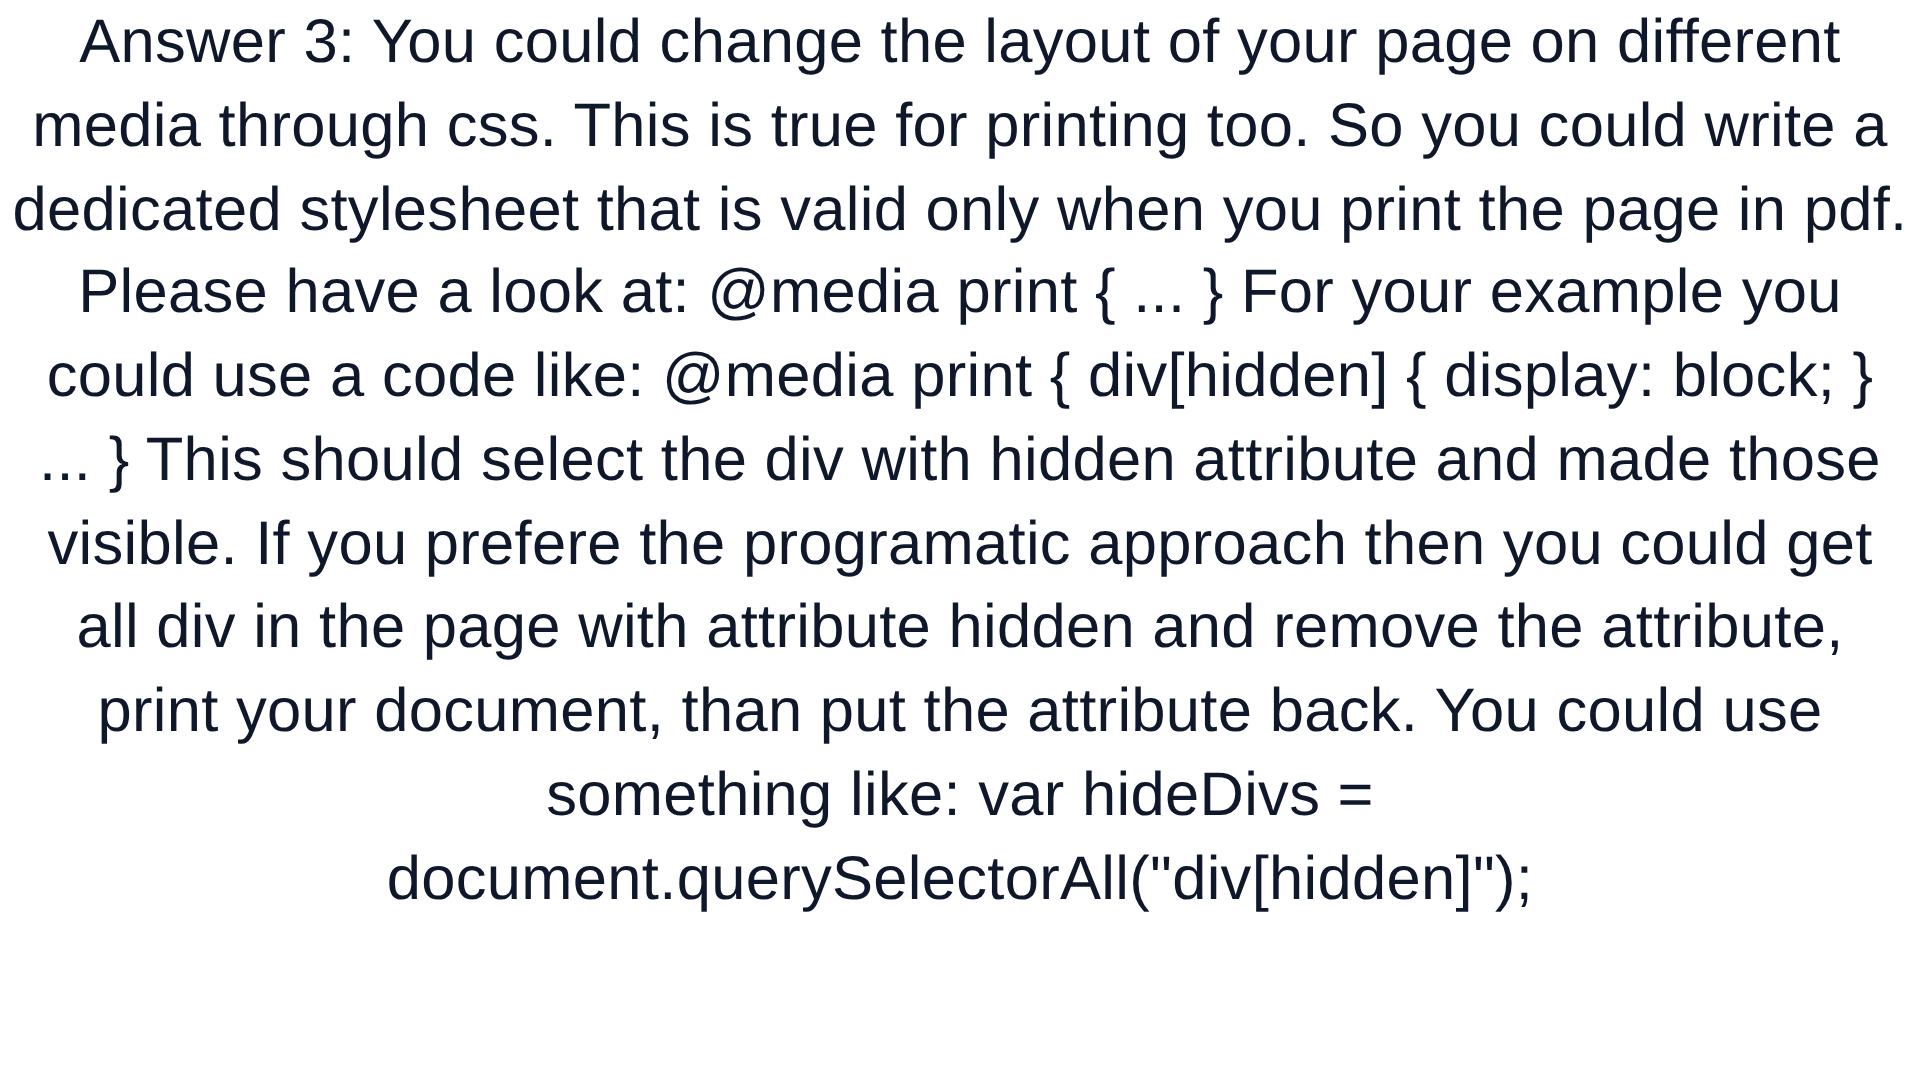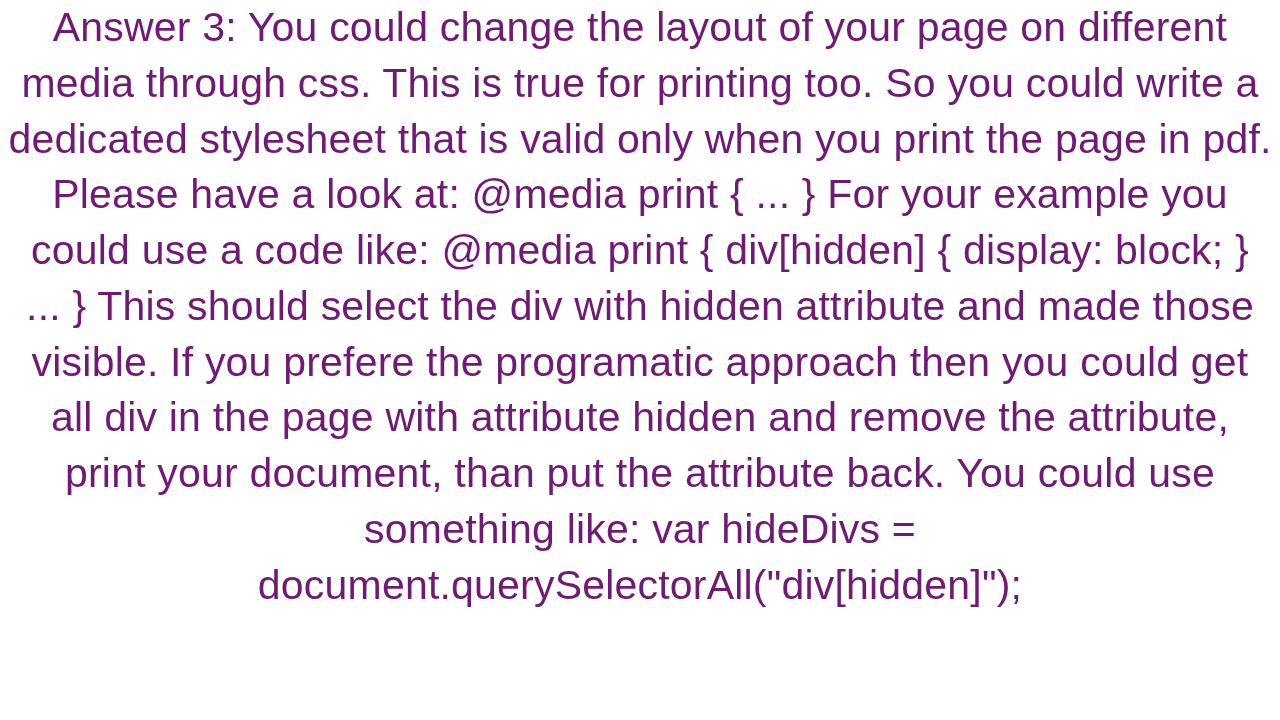--- a/index.html
+++ b/index.html
@@ -13,21 +13,21 @@
       background: #ffffff;
       font-family: Arial, Helvetica, sans-serif;
       overflow: hidden;
     }
     .content {
       width: 100%;
       padding: 0 8px;
       text-align: center;
       font-size: 41px;
       line-height: 1.36;
-      color: #701a75;
+      color: #0f172a;
       font-weight: 400;
       letter-spacing: 0.2px;
     }
   </style>
 </head>
 <body>
 
 <div class="content">Answer 3: You could change the layout of your page on different media through css. This is true for printing too. So you could write a dedicated stylesheet that is valid only when you print the page in pdf. Please have a look at: @media print {     ... }  For your example you could use a code like: @media print {     div[hidden] {         display: block;     }     ... }  This should select the div with hidden attribute and made those visible. If you prefere the programatic approach then you could get all div in the page with attribute hidden and remove the attribute, print your document, than put the attribute back. You could use something like:  var hideDivs = document.querySelectorAll("div[hidden]");</div>
 
 </body></html>

